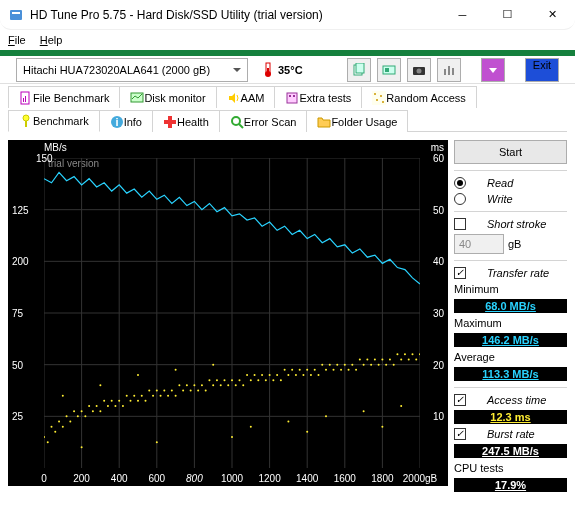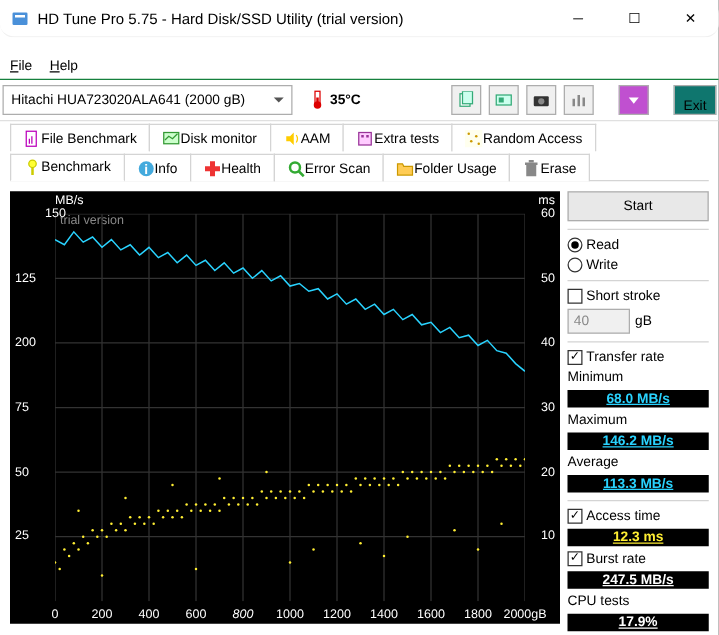--- a/index.html
+++ b/index.html
@@ -1,39 +1,39 @@
 <!DOCTYPE html>
 <html><head>
 <meta charset="utf-8">
 <style>
 * { box-sizing: border-box; margin: 0; padding: 0; font-family: "Segoe UI", Tahoma, sans-serif; font-size: 11px; }
 body { background: #fff; width: 575px; height: 508px; overflow: hidden; }
 .titlebar { height: 30px; display: flex; align-items: center; padding: 0 0 0 8px; background: #fff; border-bottom: 1px solid #f0f0f0; border-radius: 11px; }
 .titlebar .icon { width: 16px; height: 16px; margin-right: 6px; }
 .titlebar .title { flex: 1; color: #000; font-size: 12px; }
 .titlebar .wbtn { width: 45px; height: 30px; display: flex; align-items: center; justify-content: center; color: #000; }
-.menubar { height: 20px; display: flex; align-items: center; padding: 0 8px; gap: 14px; margin-top: 13px; }
+.menubar { height: 20px; display: flex; align-items: center; padding: 0 8px; gap: 14px; }
 .menubar span { text-decoration: underline; text-decoration-color: transparent; color: #000; }
 .menubar span::first-letter { text-decoration: underline; }
-.toolbar { height: 34px; display: flex; align-items: center; padding: 3px 2px; gap: 6px; border-top: 1px solid #15803d; border-bottom: 1px solid #e0e0e0; }
+.toolbar { height: 34px; display: flex; align-items: center; padding: 3px 16px; gap: 6px; border-top: 6px solid #15803d; border-bottom: 1px solid #e0e0e0; }
 .drive-select { height: 24px; width: 232px; border: 1px solid #adadad; padding: 0 18px 0 6px; background: #fff; position: relative; display: flex; align-items: center; }
 .drive-select::after { content: ""; position: absolute; right: 6px; top: 9px; border: 4px solid transparent; border-top-color: #555; }
 .temp { display: flex; align-items: center; gap: 4px; margin: 0 8px; font-weight: bold; color: #000; }
 .tbbtn { width: 24px; height: 24px; border: 1px solid #adadad; background: #f0f0f0; display: flex; align-items: center; justify-content: center; }
-.exit-btn { width: 34px; height: 24px; border: 1px solid #adadad; background: #0f766e; display: flex; align-items: flex-end; justify-content: center; margin-left: auto; }
+.exit-btn { width: 34px; height: 24px; border: 1px solid #adadad; background: #1d4ed8; display: flex; align-items: flex-start; justify-content: center; margin-left: auto; }
 .tabs { display: flex; flex-wrap: wrap; padding: 2px 8px 0 8px; }
 .tab { height: 22px; display: flex; align-items: center; padding: 0 10px; gap: 0; border: 1px solid #d4d4d4; border-bottom: none; background: #fff; margin-right: -1px; color: #000; }
 .tab svg, .tab .ico { width: 14px; height: 14px; }
 .tab.active { background: #fff; border-bottom: 1px solid #fff; position: relative; z-index: 2; }
 .tabline { border-bottom: 1px solid #d4d4d4; margin: -1px 8px 0 8px; }
 .content { display: flex; padding: 8px; gap: 6px; }
 .chart { width: 440px; height: 346px; background: #000; position: relative; }
 .sidebar { flex: 1; display: flex; flex-direction: column; gap: 4px; }
 .btn { height: 24px; border: 1px solid #adadad; background: #e8e8e8; display: flex; align-items: center; justify-content: center; }
-.radio, .check { display: flex; align-items: center; gap: 3px; }
+.radio, .check { display: flex; align-items: center; gap: 21px; font-style: italic; }
 .radio .dot { width: 12px; height: 12px; border: 1px solid #333; border-radius: 50%; display: flex; align-items: center; justify-content: center; }
 .radio .dot.sel::after { content: ""; width: 6px; height: 6px; background: #000; border-radius: 50%; }
 .check .box { width: 12px; height: 12px; border: 1px solid #333; display: flex; align-items: center; justify-content: center; font-size: 10px; line-height: 1; }
 .hr { border-top: 1px solid #d4d4d4; margin: 2px 0; }
 .row { display: flex; align-items: center; gap: 4px; }
 .blackbar { background: #000; padding: 1px 0; }
 .val { color: #fff; font-weight: bold; text-align: center; font-size: 11px; text-decoration: underline; }
 .val.cyan { color: #29d3ff; }
 .val.yellow { color: #ffee33; }
 .label { color: #000; font-size: 11px; }
@@ -183,28 +183,20 @@
         <circle cx="6" cy="6" r="4" fill="none" stroke="#3a3" stroke-width="2"></circle>
         <line x1="9" y1="9" x2="13" y2="13" stroke="#3a3" stroke-width="2"></line>
       </svg>
       <span>Error Scan</span>
     </div>
   <div class="tab">
       <svg class="ico">
         <path d="M1 3 L5 3 L6 5 L13 5 L13 12 L1 12 Z" fill="#fc5" stroke="#c90"></path>
       </svg>
       <span>Folder Usage</span>
-    </div>
-  <div class="tab">
-      <svg class="ico">
-        <rect x="3" y="4" width="8" height="9" fill="#888"></rect>
-        <rect x="2" y="2" width="10" height="2" fill="#888"></rect>
-        <rect x="5" y="0" width="4" height="2" fill="#888"></rect>
-      </svg>
-      <span>Erase</span>
     </div>
 </div>
 <div class="tabline"></div>
 
 <div class="content">
   <div class="chart">
     <div class="axis-label" style="left:36px;top:2px">MB/s</div>
     <div class="axis-label" style="right:4px;top:2px">ms</div>
     <div class="watermark">trial version</div>
     <svg class="plot" width="376" height="310">

